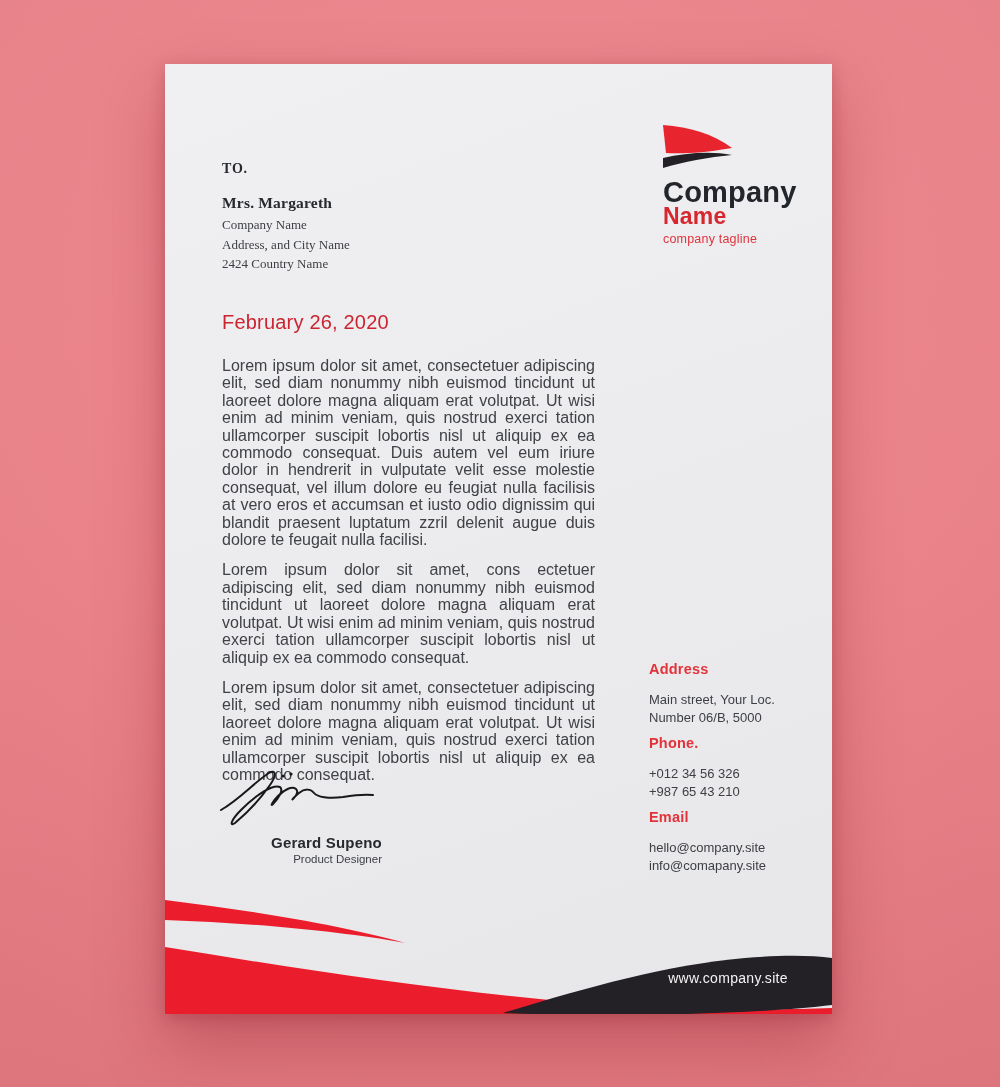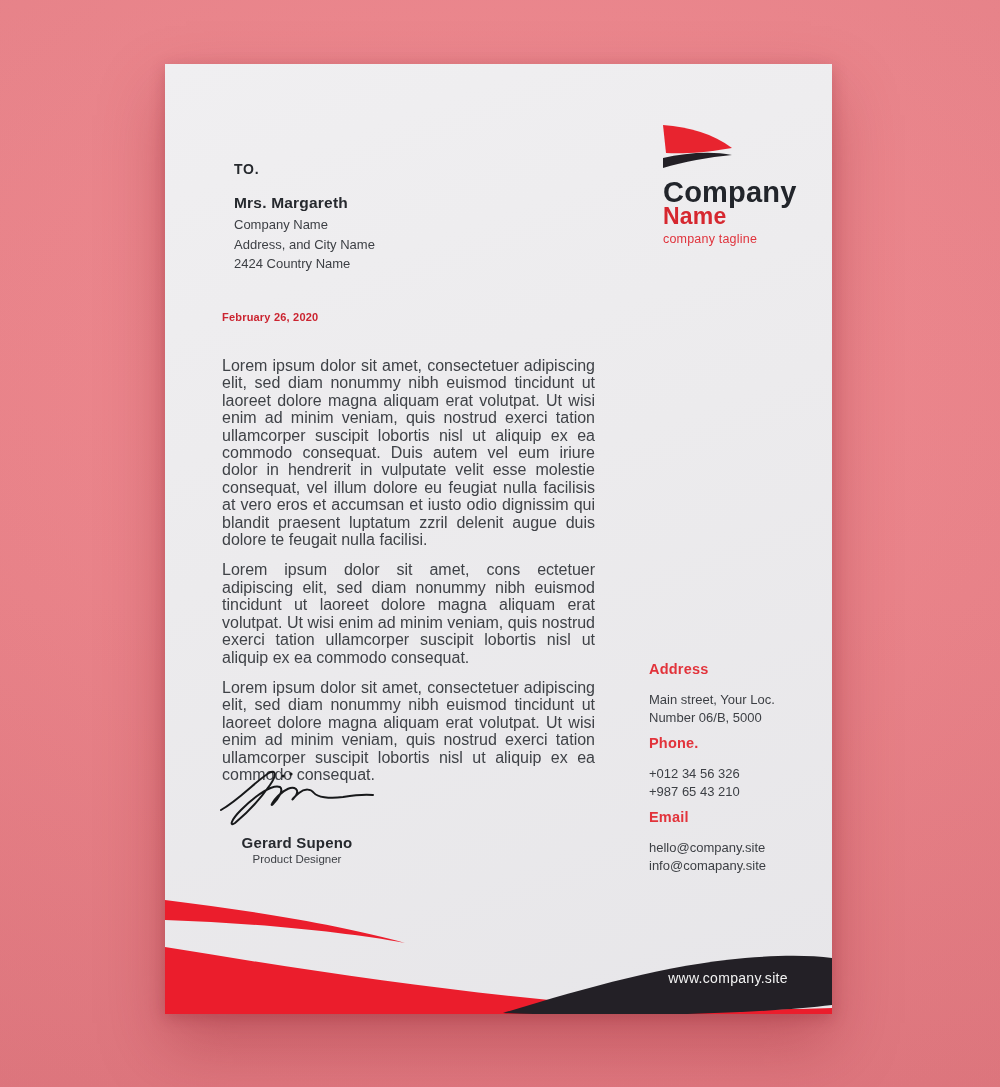--- a/index.html
+++ b/index.html
@@ -30,39 +30,39 @@
   .logo { position: absolute; left: 498px; top: 59px; width: 160px; }
   .logo-mark { display: block; width: 70px; height: 46px; }
   .logo-line1 {
     margin-top: 11px;
     font-size: 29px; font-weight: 800; letter-spacing: 0.2px;
     color: #22252B; line-height: 24px;
   }
   .logo-line2 { font-size: 23px; font-weight: 800; letter-spacing: 0.2px; line-height: 24px; color: #D6272F; }
   .logo-tagline { margin-top: 4px; font-size: 12.5px; font-weight: 500; color: #E0333C; letter-spacing: 0.2px; }
   
-  .recipient { position: absolute; left: 69px; top: 97px; width: 230px; }
+  .recipient { position: absolute; left: 57px; top: 97px; width: 230px; font-family: Liberation Serif, serif; }
   .to { font-size: 14px; font-weight: 800; letter-spacing: 0.8px; color: #26292E; }
   .r-name { margin-top: 17px; font-size: 15.5px; font-weight: 800; color: #26292E; letter-spacing: 0.2px; }
   .r-line { margin-top: 6px; font-size: 13px; color: #3C3F44; line-height: 13px; }
   .r-line + .r-line { margin-top: 6.5px; }
   
   .date {
     position: absolute; left: 57px; top: 247px;
-    font-size: 11px; font-weight: 700; color: #CB2430; letter-spacing: 0.2px;
+    font-size: 20px; font-weight: 400; color: #CB2430; letter-spacing: 0.2px;
   }
   
   .body-text {
     position: absolute; left: 57px; top: 293px; width: 373px;
     font-size: 16px; line-height: 17.4px; color: #3F4247;
     text-align: justify;
   }
   .body-text p { margin-bottom: 13px; }
   
-  .sig-block { position: absolute; left: 47px; top: 702px; width: 170px; text-align: center; }
+  .sig-block { position: absolute; left: 47px; top: 702px; width: 170px; text-align: right; }
   .sig-draw { display: block; width: 160px; height: 62px; margin: 0 auto; }
   .sig-name { margin-top: 6px; font-size: 15px; font-weight: 800; color: #26292E; letter-spacing: 0.2px; }
   .sig-title { margin-top: 2px; font-size: 11.5px; color: #3C3F44; }
   
   .contact { position: absolute; left: 484px; top: 597px; width: 160px; }
   .c-head { font-size: 14.5px; font-weight: 800; color: #E2333B; letter-spacing: 0.2px; }
   .c-head + .c-line { margin-top: 14px; }
   .c-line { font-size: 13px; color: #3C3F44; line-height: 18px; }
   .c-line + .c-head { margin-top: 8px; }
   

